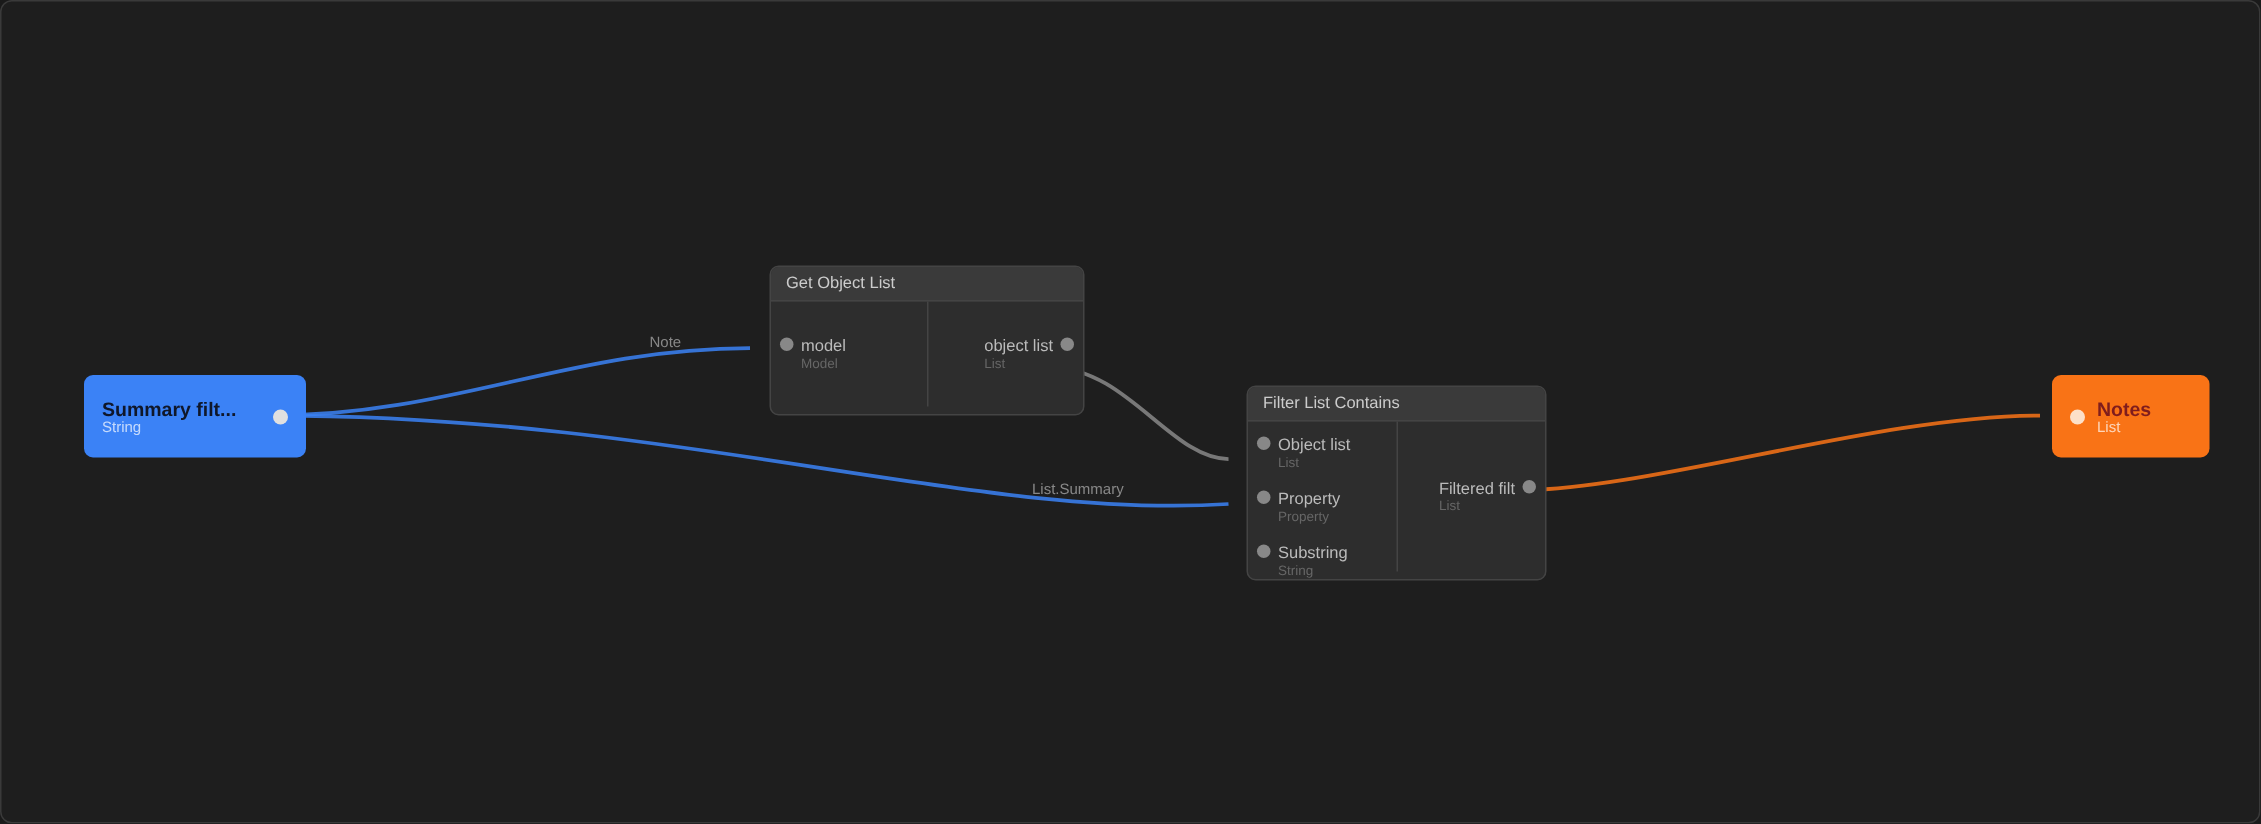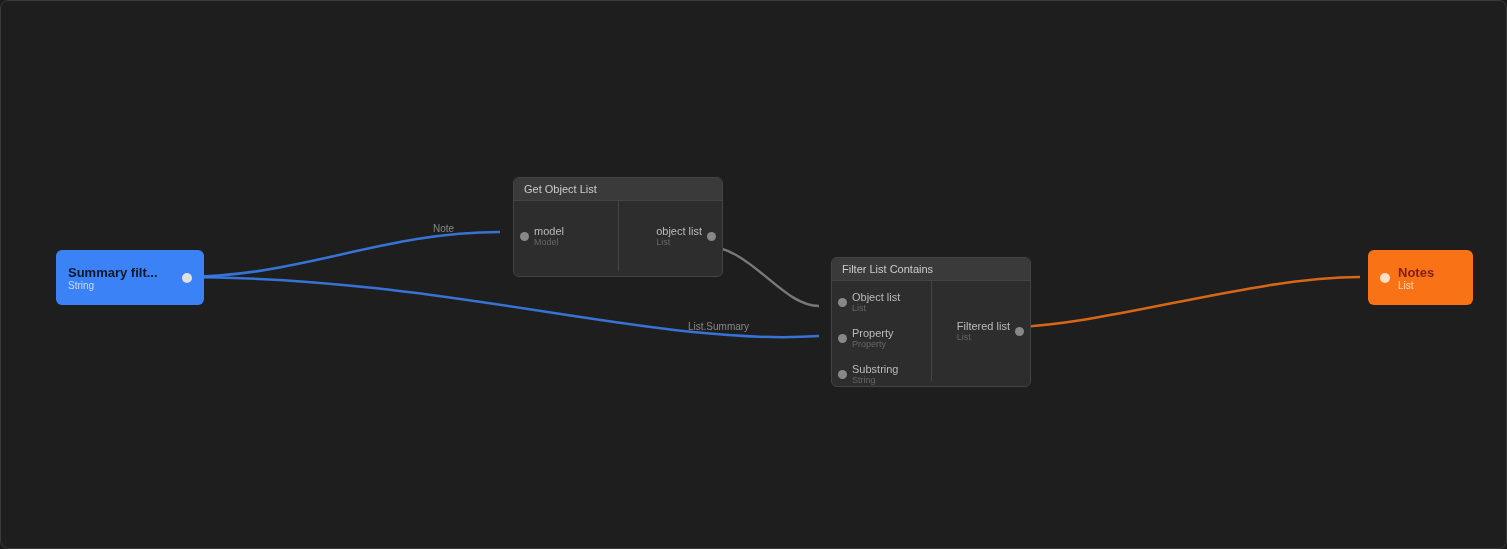--- a/index.html
+++ b/index.html
@@ -112,21 +112,20 @@
       display: flex;
       flex-direction: column;
       justify-content: center;
       align-items: flex-end;
       padding: 8px 6px;
       gap: 8px;
       border-left: 1px solid #444;
     }
     .port-row {
       display: flex;
-      align-items: center;
       gap: 5px;
     }
     .port-row.right {
       flex-direction: row-reverse;
     }
     .port-dot {
       width: 9px;
       height: 9px;
       background: #888;
       border-radius: 50%;
@@ -291,21 +290,21 @@
           <div class="port-text">
             <span class="port-label">Substring</span>
             <span class="port-sublabel">String</span>
           </div>
         </div>
       </div>
       <div class="node-ports-right">
         <div class="port-row right">
           <div class="port-dot"></div>
           <div class="port-text">
-            <span class="port-label">Filtered list</span>
+            <span class="port-label">Filtered filt</span>
             <span class="port-sublabel">List</span>
           </div>
         </div>
       </div>
     </div>
   </div>
 
   <div class="node node-notes">
     <div class="port-in"></div>
     <div class="node-content">

